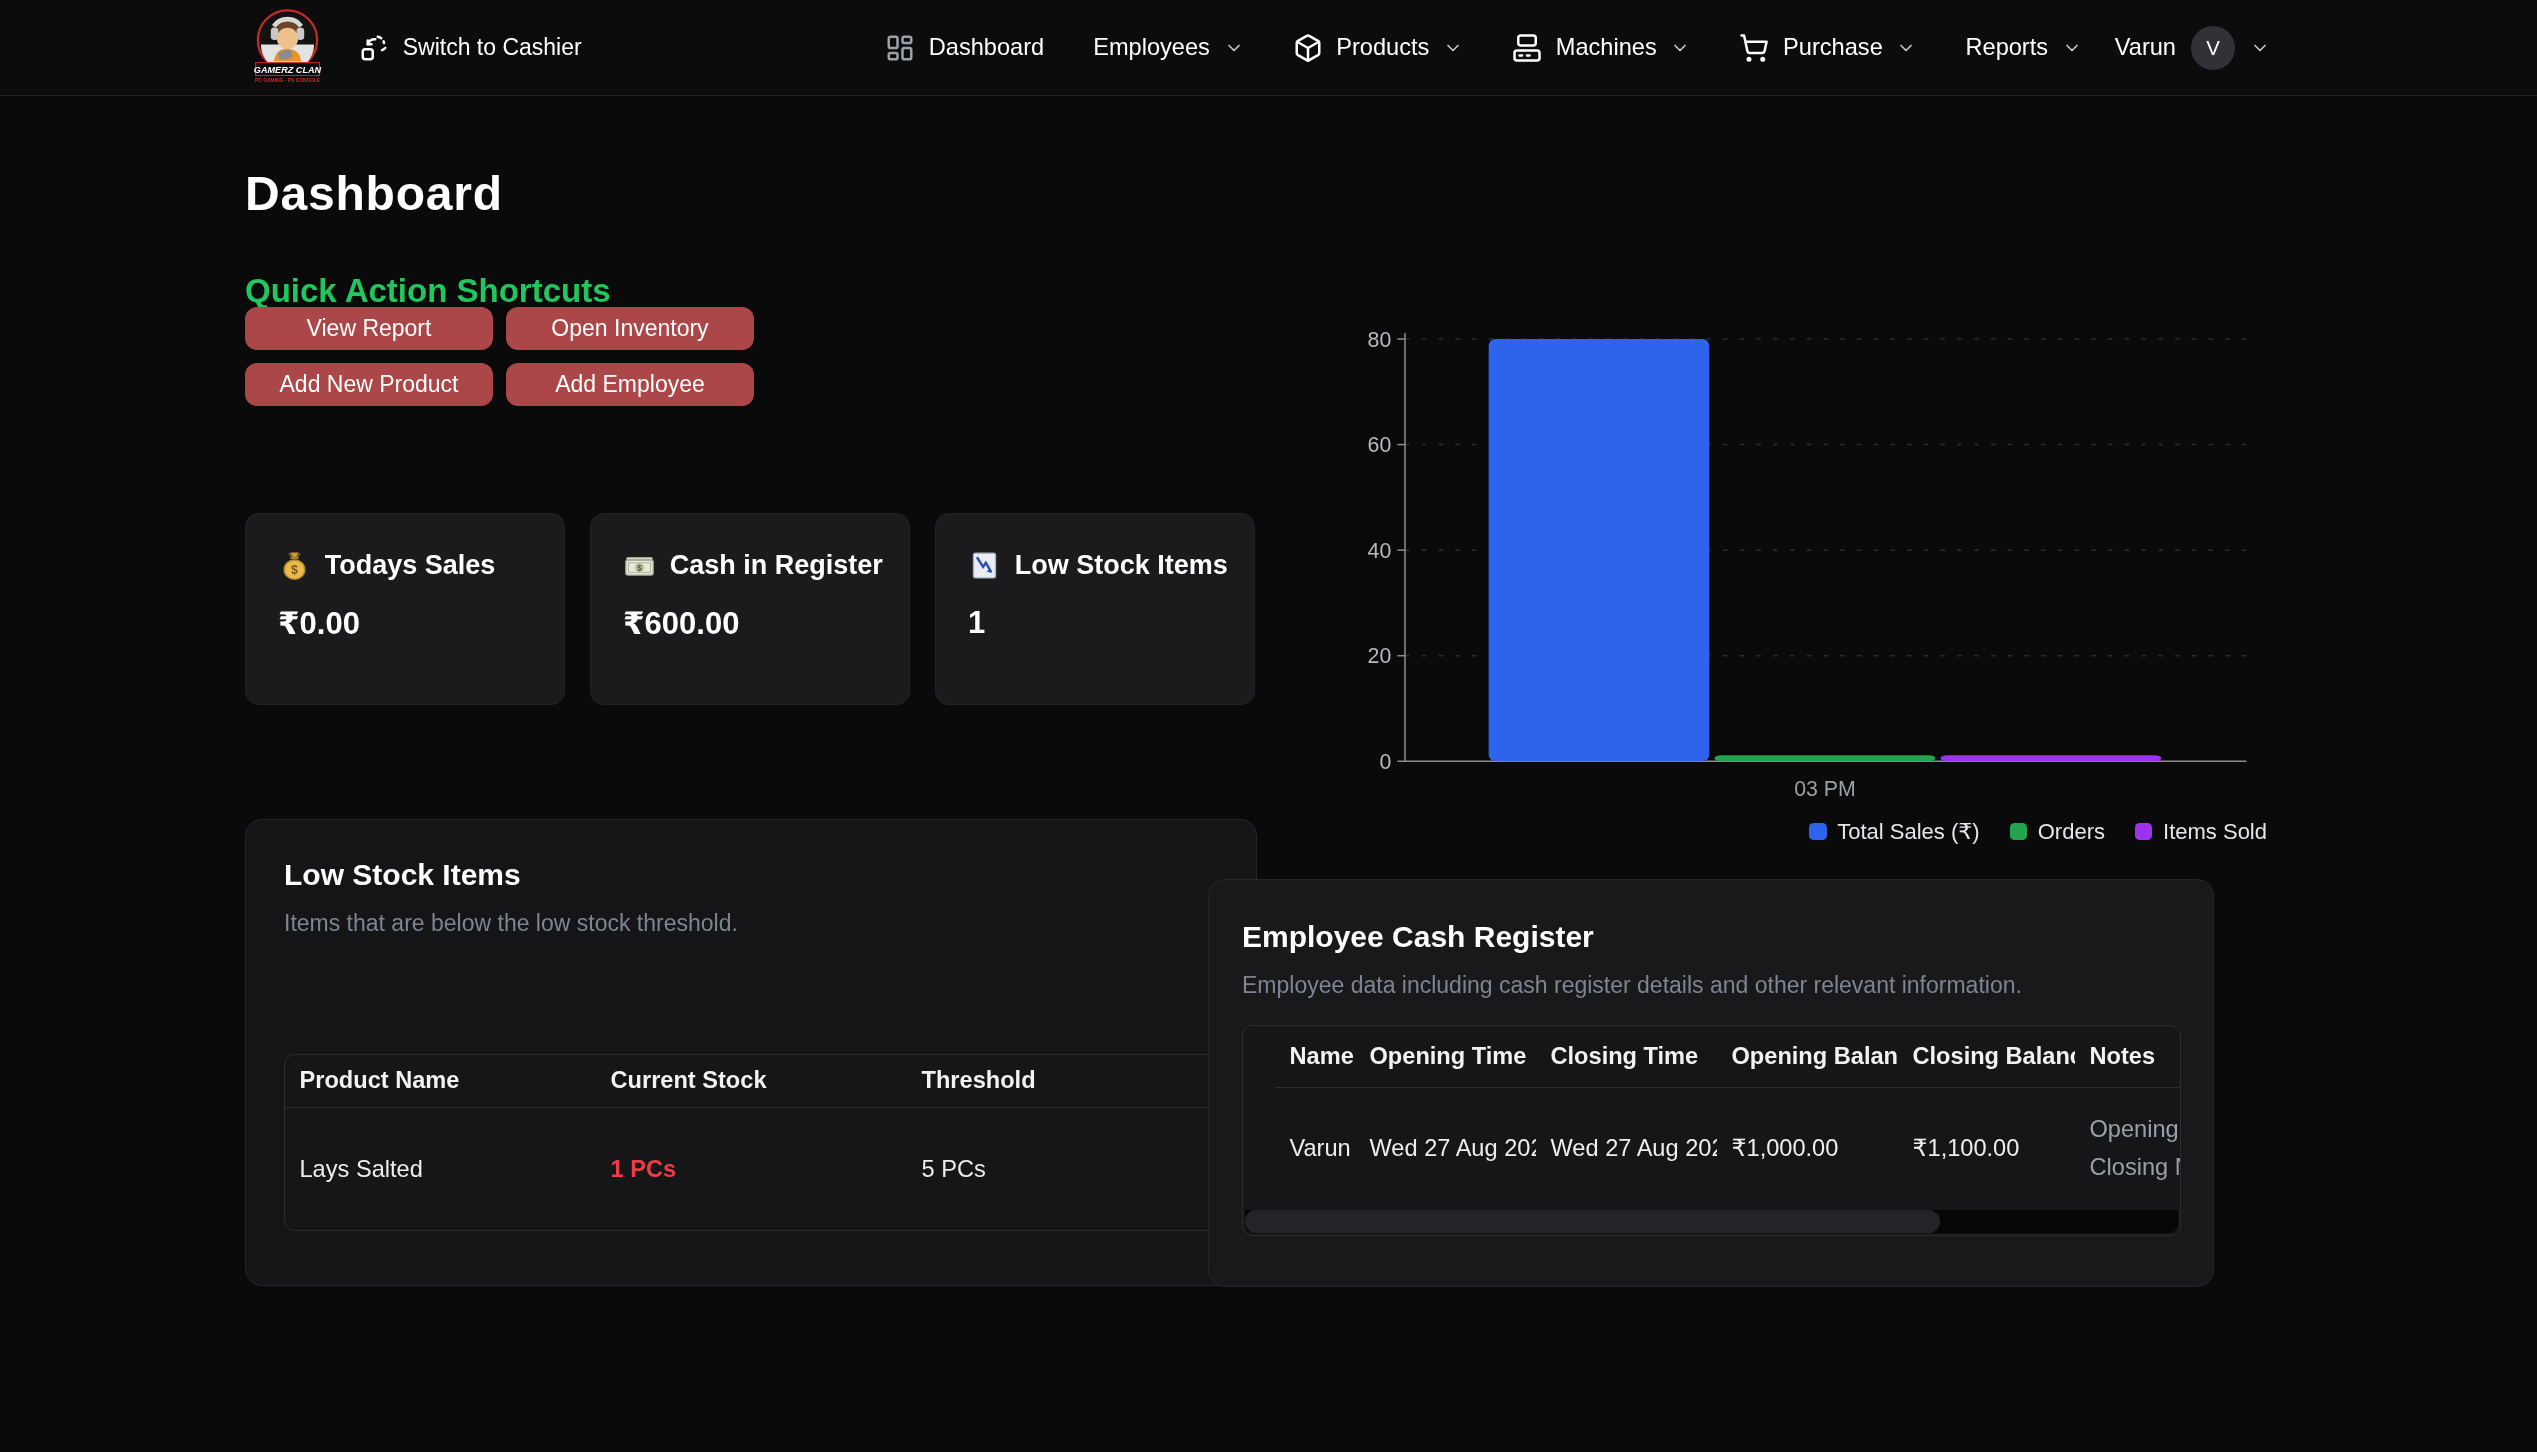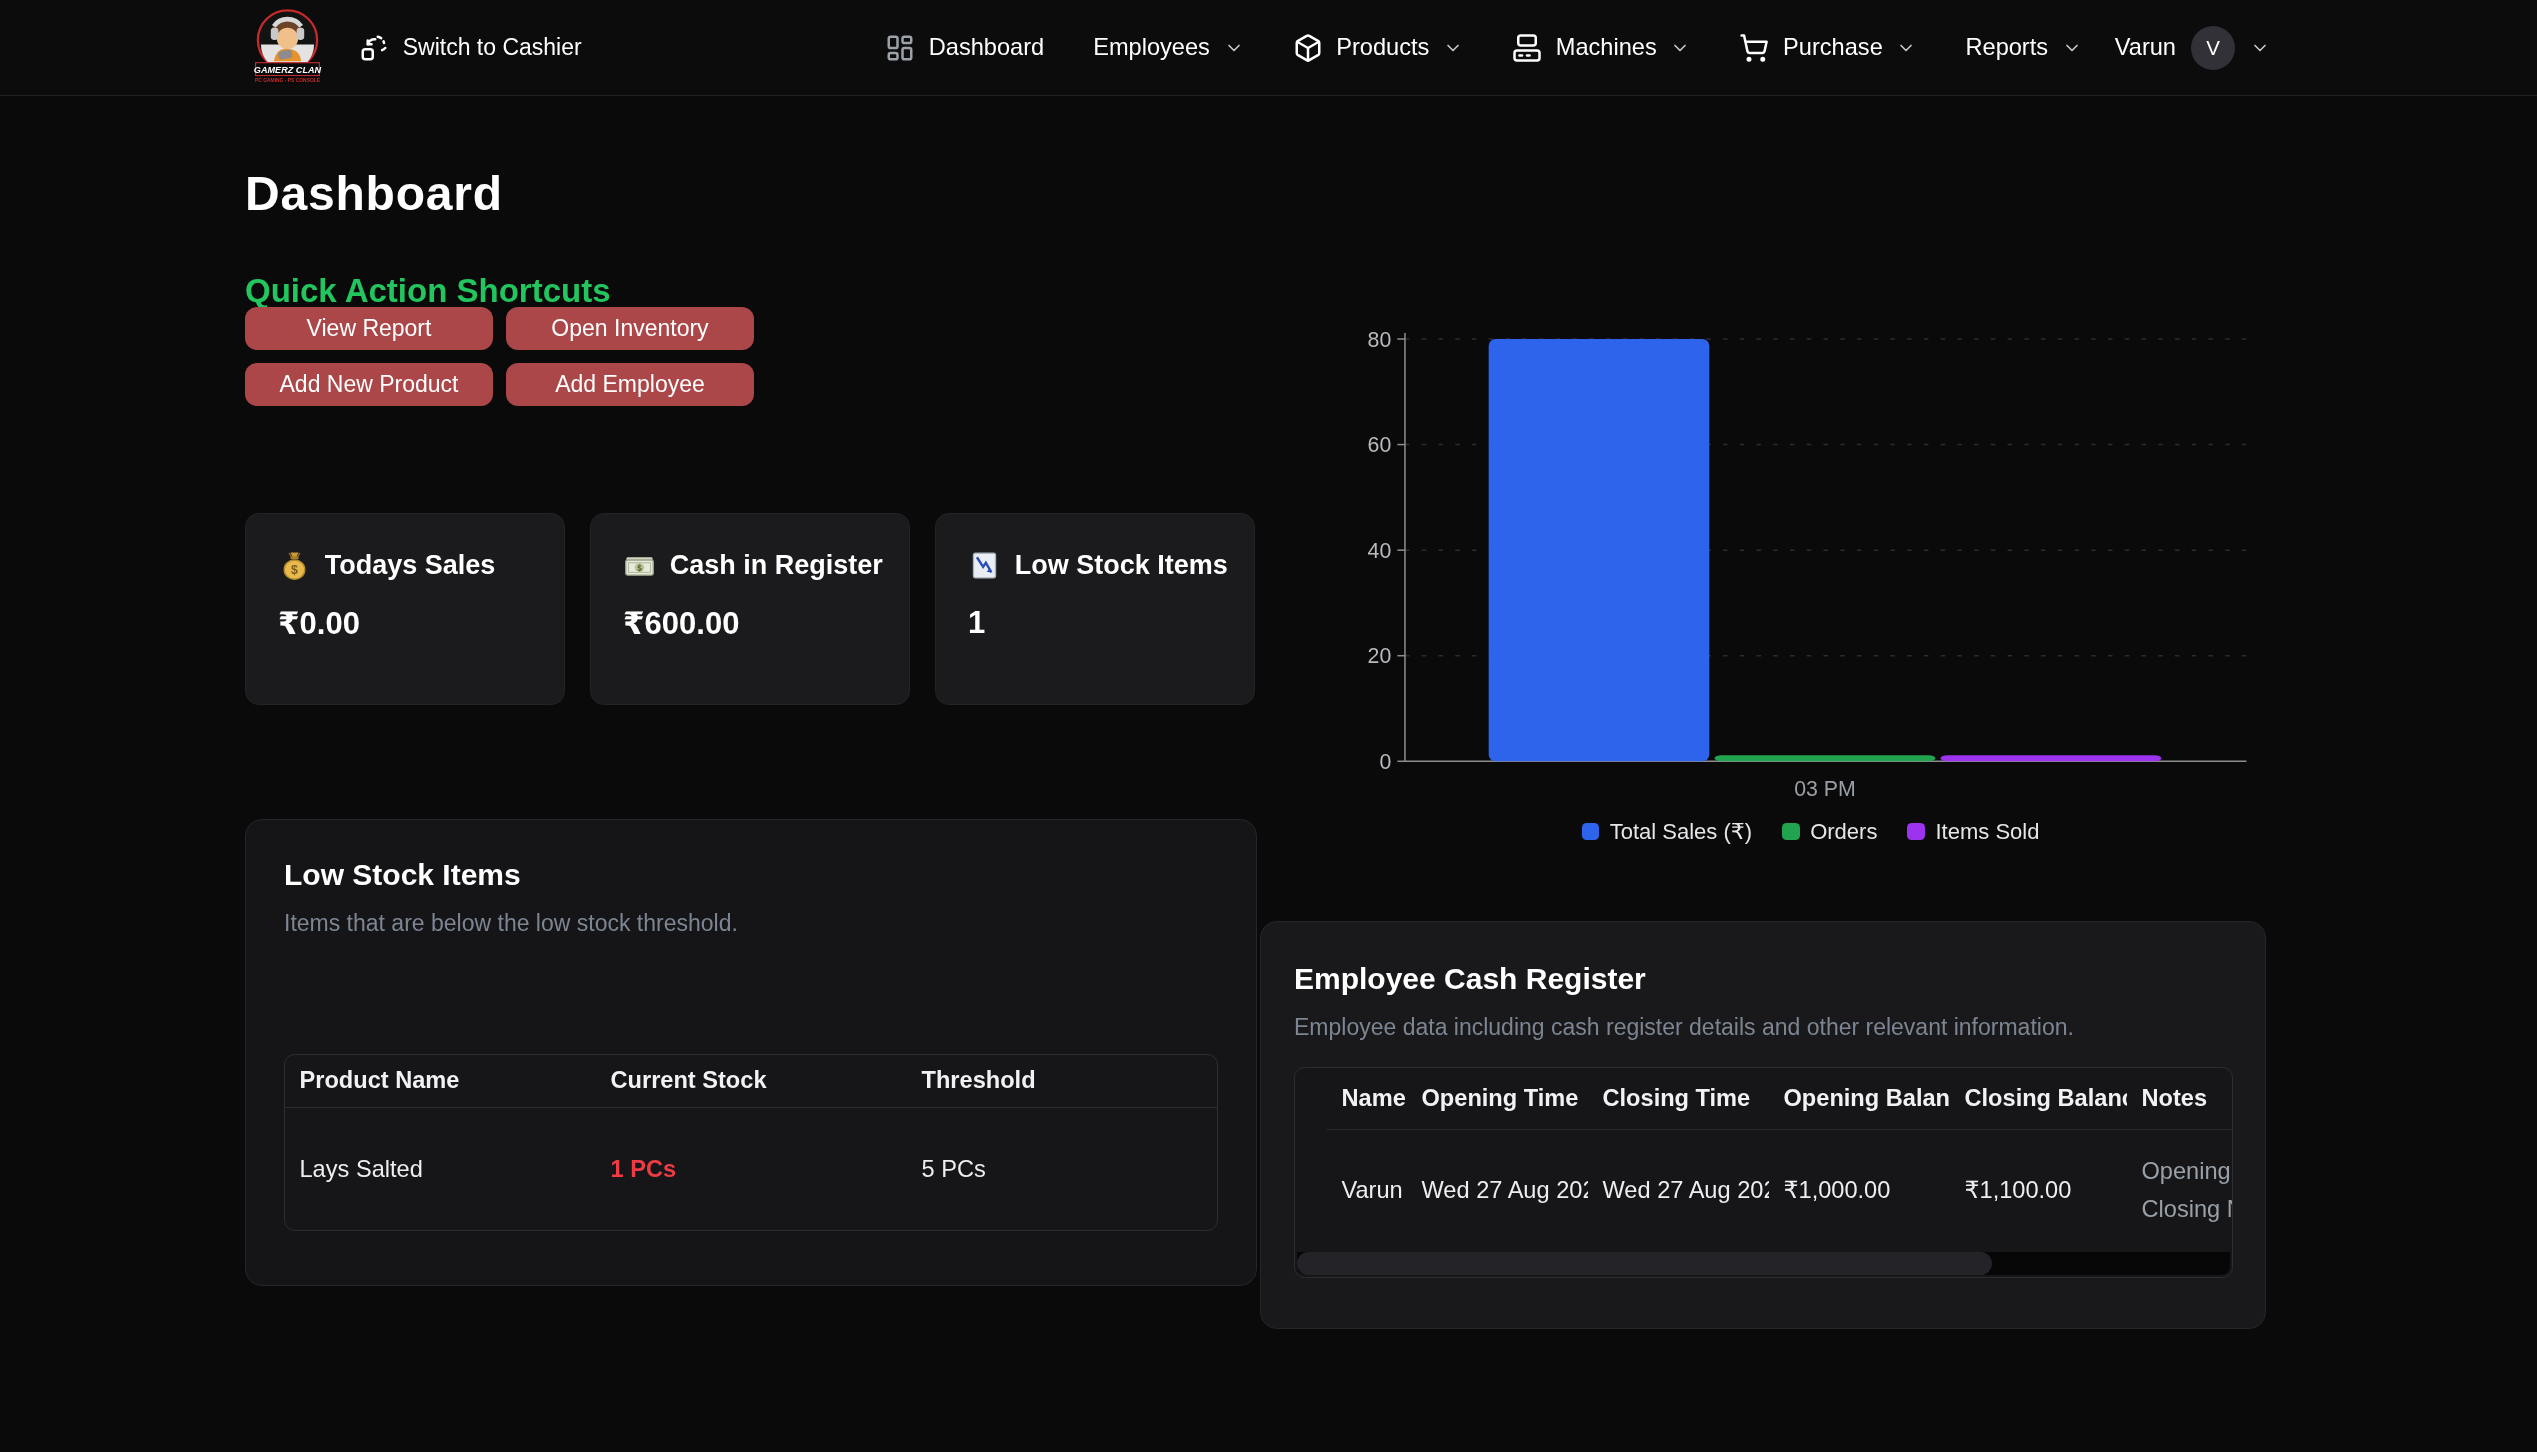--- a/index.html
+++ b/index.html
@@ -35,31 +35,31 @@
   .stats { position:absolute; left:245px; top:513px; display:flex; gap:25px; }
   .card { width:320px; height:192px; background:#1b1b1d; border:0.8px solid #232327; border-radius:13.7px; padding:35px 32px; }
   .card-head { display:flex; align-items:center; gap:13.7px; }
   .card-head .ic { width:33px; height:33px; flex:0 0 33px; }
   .card-label { color:#fff; font-size:27px; font-weight:bold; white-space:nowrap; }
   .card-value { margin-top:23px; color:#fff; font-size:31px; font-weight:bold; }
 
   
   #sales-chart { position:absolute; left:1354px; top:323px; }
   #chart-legend { position:absolute; left:1354px; top:815px; width:913px; height:33px;
-    display:flex; justify-content:center; align-items:center; gap:30px; }
+    display:flex; justify-content:flex-end; align-items:center; gap:30px; }
   .leg-item { display:flex; align-items:center; gap:10.6px; cursor:pointer; }
   .leg-sw { width:17.5px; height:17.5px; border-radius:4.6px; }
   .leg-tx { color:#e6e6e9; font-size:22px; }
 
   
   .panel { position:absolute; background:#151517; border:0.8px solid #26262a; border-radius:16.7px; }
   .panel h2 { color:#fff; font-size:30px; font-weight:bold; }
   .panel .sub { margin-top:18px; color:#7d8592; font-size:23px; }
   .panel-low { left:245px; top:819px; width:1012px; height:467px; padding:38px; }
-  .panel-emp { left:1260px; top:879px; width:1006px; height:408px; padding:40px 33px; background:#19191b;margin-top:42px; }
+  .panel-emp { left:1208px; top:879px; width:1006px; height:408px; padding:40px 33px; background:#19191b; }
 
   .tbl-wrap { position:absolute; border:0.8px solid #2e2e31; border-radius:10.6px; overflow:hidden; background:#161618; }
   .tbl-low { left:38px; top:234px; width:934px; height:177px; }
   .tbl-emp { left:33px; top:145px; width:939px; height:211px;padding-left:32px; }
   table { border-collapse:collapse; table-layout:fixed; width:100%; }
   th, td { text-align:left; padding-left:14.5px; white-space:nowrap; overflow:hidden; }
   th { color:#f2f2f4; font-size:23.6px; font-weight:bold; }
   td { color:#eeeef0; font-size:23.6px; }
   .tbl-low th { height:52px; }
   .tbl-low td { height:124px; }

